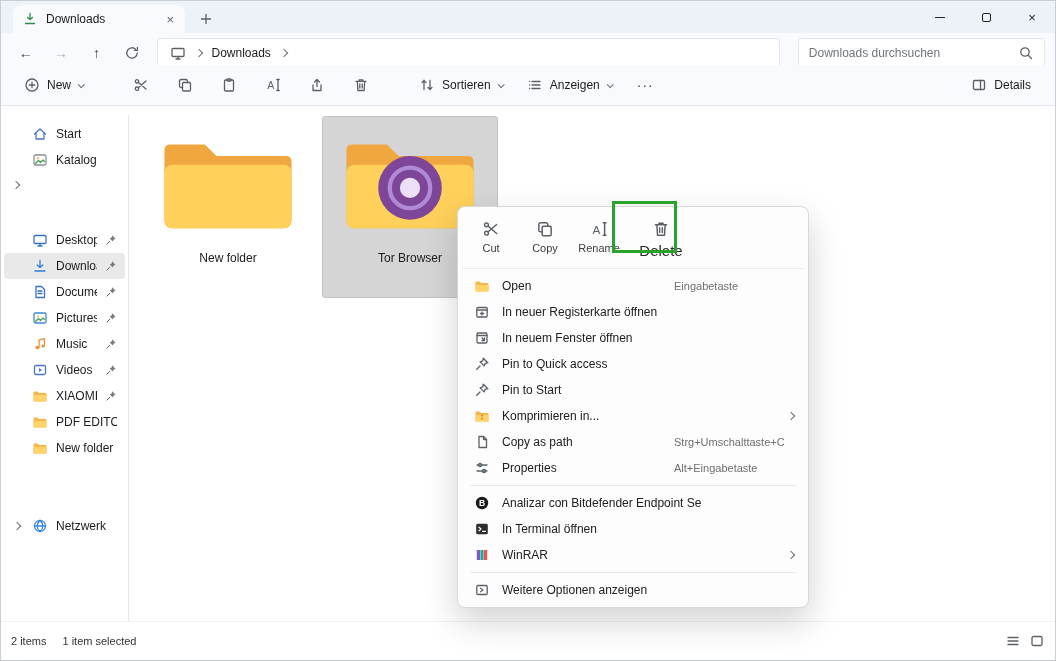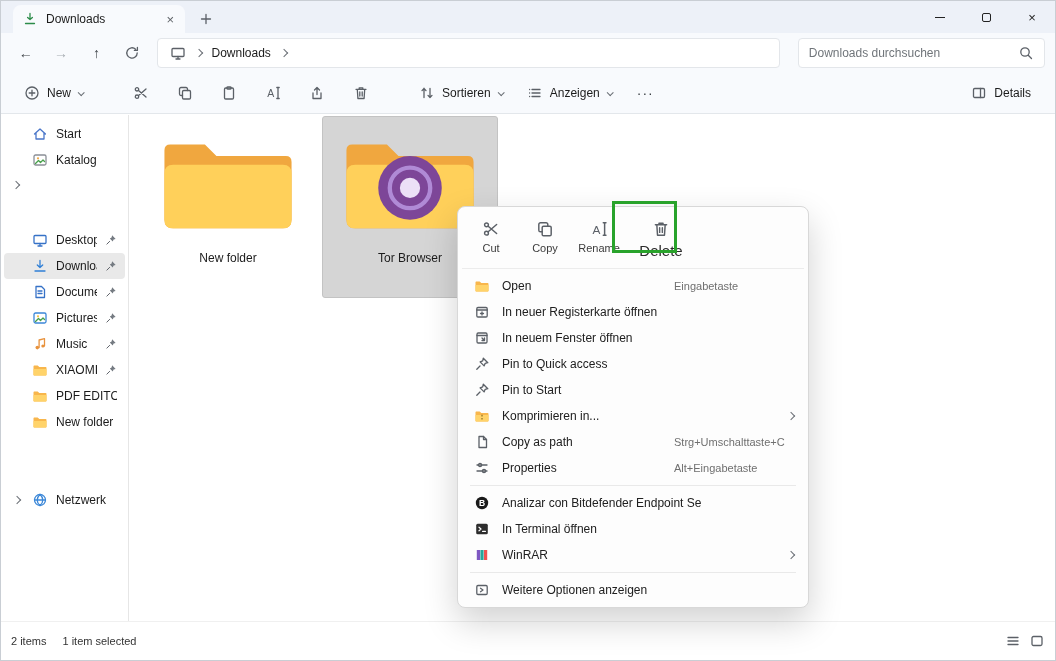--- a/index.html
+++ b/index.html
@@ -44,21 +44,21 @@
   .nav-btn.disabled { color:#a7adb3; }
   .addressbar { width:636px; height:30px; background:#fff; border:1px solid #e3e6ea; border-radius:4px;
                 display:flex; align-items:center; gap:10px; padding:0 12px; margin-left:4px; }
   .searchbar { width:252px; height:30px; background:#fff; border:1px solid #e3e6ea; border-radius:4px;
                display:flex; align-items:center; gap:8px; padding:0 10px; margin-left:12px; }
   .search-input { flex:1; border:none; outline:none; background:transparent;
                   font-family:"Liberation Sans", sans-serif; font-size:12px; color:#333; min-width:0; }
   .search-input::placeholder { color:#70757a; }
 
   
-  .toolbar { position:absolute; left:0; top:72px; right:0; height:41px; background:#f8fafd;
+  .toolbar { position:absolute; left:0; top:64px; right:0; height:41px; background:#f8fafd;
              border-bottom:1px solid #e3e7eb; display:flex; align-items:center; padding:0 16px; gap:10px; }
   .tb-btn { display:flex; align-items:center; gap:7px; padding:6px 7px; border-radius:4px; color:#1b1b1b; }
   .tb-ic { padding:6px 9px; border-radius:4px; display:flex; align-items:center; }
   .tb-more { font-size:14px; letter-spacing:1px; color:#3a3f44; padding:4px 8px; }
   .tb-right { margin-left:auto; display:flex; align-items:center; gap:7px; padding:6px 8px; }
   .tb-gap { width:14px; }
 
   
   .sidebar { position:absolute; left:0; top:114px; width:128px; bottom:22px; background:#fff;
              border-right:1px solid #e6e6e6; padding-top:6px; }
@@ -357,20 +357,35 @@
     <span class="pin ic12">
       <svg viewBox="0 0 16 16">
           <path class="f" d="M9.5 1.8l4.7 4.7-2.7.7-1.2 2.7-3.9-3.9 2.4-1.5z"></path>
           <path class="s" d="M6.2 9.8L2.5 13.5"></path>
         </svg>
     </span>
   </div>
   <div class="si">
     <span class="ic16">
       <svg viewBox="0 0 16 16">
+          <rect x="2.5" y="3.5" width="11" height="9" rx="1.5" class="s" style="stroke:#4a76c9"></rect>
+          <path d="M7 6l3 2-3 2z" fill="#4a76c9"></path>
+        </svg>
+    </span>
+    <span class="si-label">Videos</span>
+    <span class="pin ic12">
+      <svg viewBox="0 0 16 16">
+          <path class="f" d="M9.5 1.8l4.7 4.7-2.7.7-1.2 2.7-3.9-3.9 2.4-1.5z"></path>
+          <path class="s" d="M6.2 9.8L2.5 13.5"></path>
+        </svg>
+    </span>
+  </div>
+  <div class="si">
+    <span class="ic16">
+      <svg viewBox="0 0 16 16">
           <path d="M1.5 4.5c0-.6.4-1 1-1h3.2l1.6 1.6h6.2c.6 0 1 .4 1 1v6.4c0 .6-.4 1-1 1H2.5c-.6 0-1-.4-1-1z" fill="#f8b64c"></path>
           <path d="M1.5 7h13v5.5c0 .6-.4 1-1 1H2.5c-.6 0-1-.4-1-1z" fill="#ffd36a"></path>
         </svg>
     </span>
     <span class="si-label">XIAOMI POCO F</span>
     <span class="pin ic12">
       <svg viewBox="0 0 16 16">
           <path class="f" d="M9.5 1.8l4.7 4.7-2.7.7-1.2 2.7-3.9-3.9 2.4-1.5z"></path>
           <path class="s" d="M6.2 9.8L2.5 13.5"></path>
         </svg>

